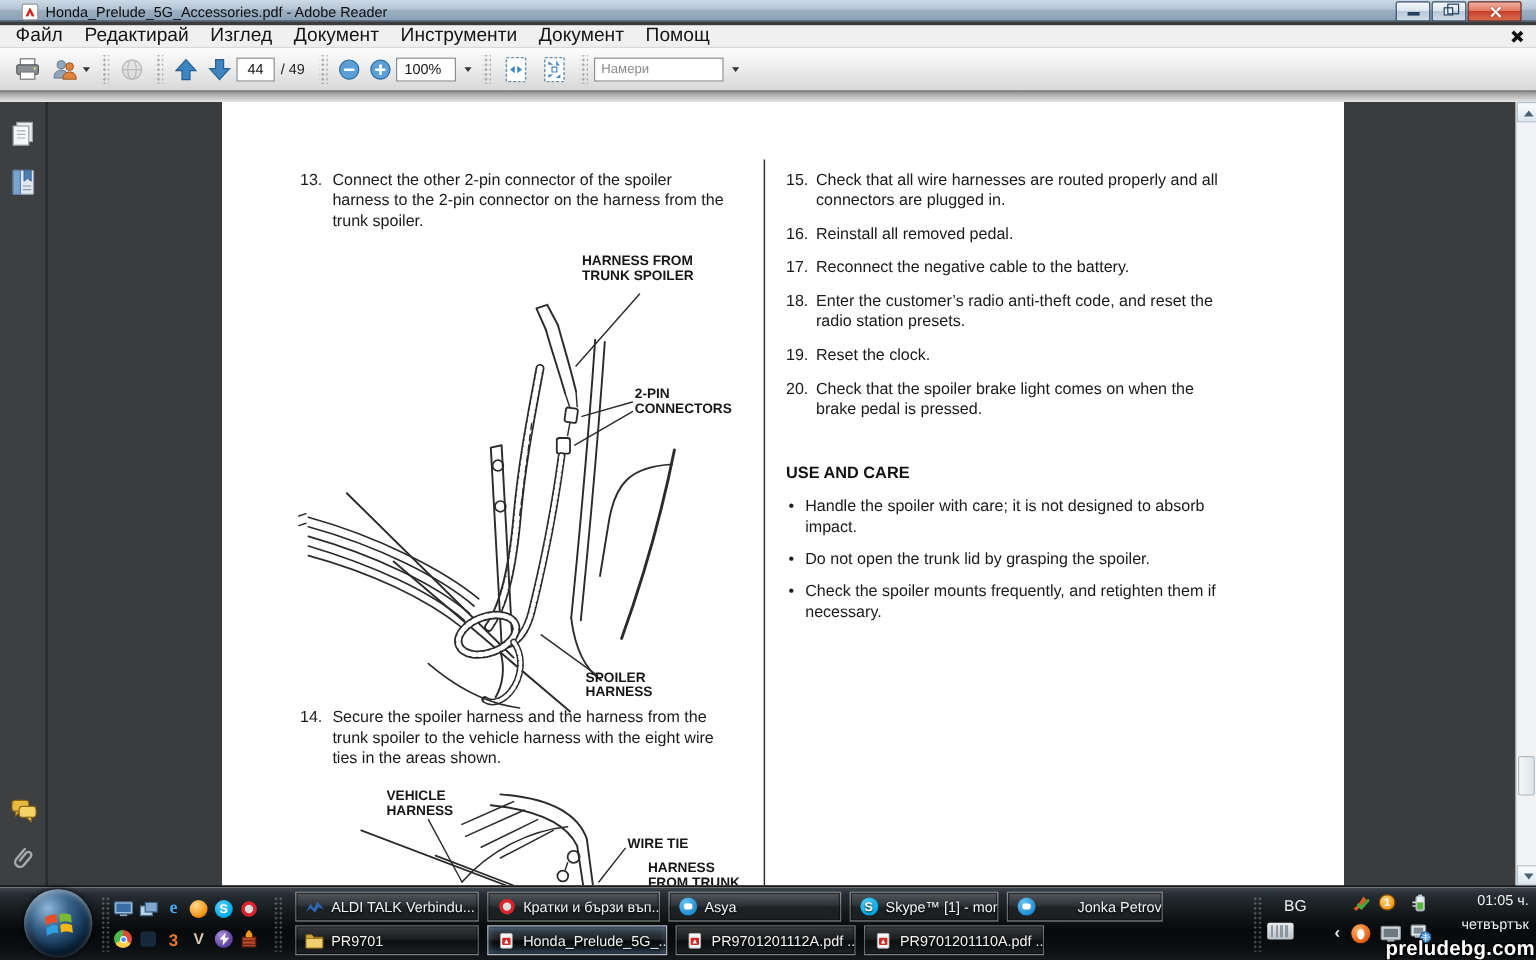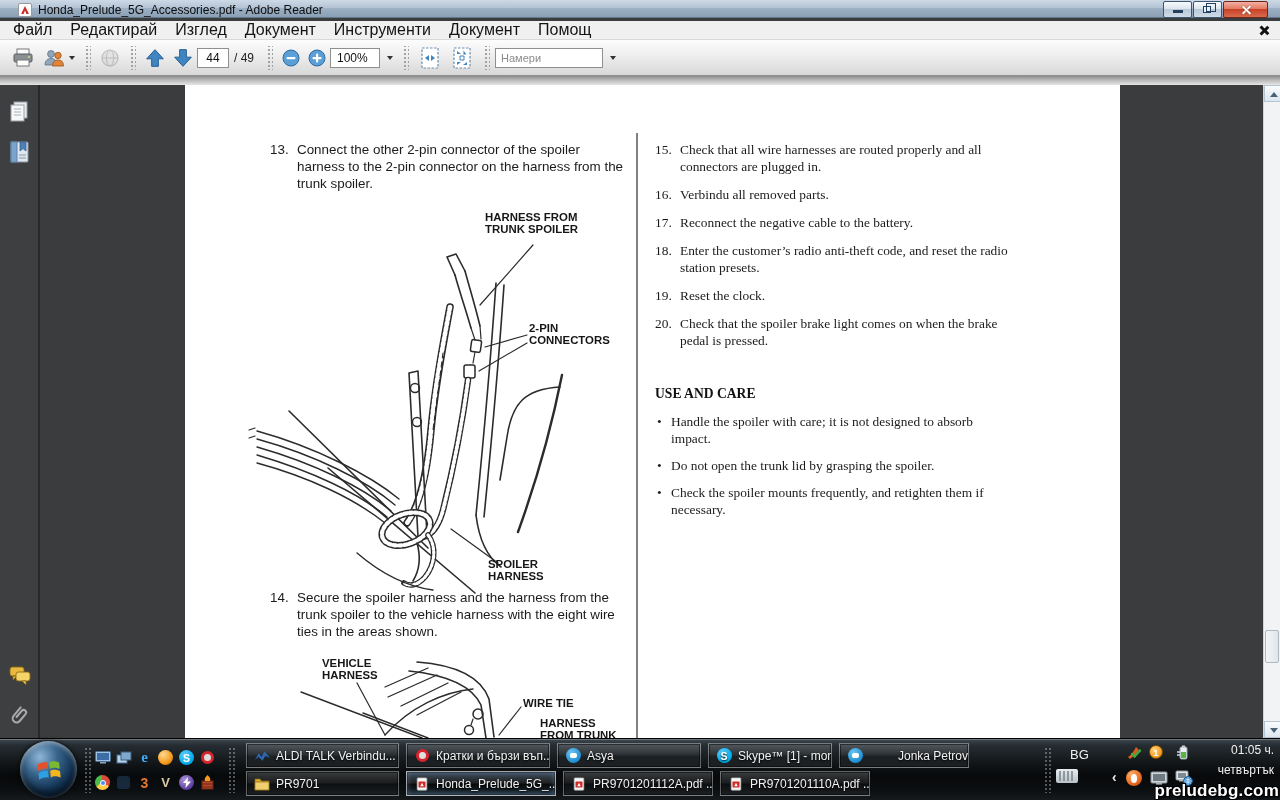--- a/index.html
+++ b/index.html
@@ -64,23 +64,23 @@
   .scrollbar { position:absolute; top:9px; right:0; bottom:0; width:17px; background:#f1f3f5; border-left:1px solid #d0d4d8; }
   .sb-btn { position:absolute; left:0; width:17px; height:17px; background:linear-gradient(180deg,#fafcfd,#dde7ef);
     border:1px solid #b6c4cf; }
   .sb-up { top:0; } .sb-down { bottom:0; }
   .sb-tri-up { position:absolute; left:4.5px; top:6px; width:0; height:0; border-left:4px solid transparent; border-right:4px solid transparent; border-bottom:5px solid #4a6273; }
   .sb-tri-down { position:absolute; left:4.5px; top:6px; width:0; height:0; border-left:4px solid transparent; border-right:4px solid transparent; border-top:5px solid #4a6273; }
   .sb-thumb { position:absolute; left:1px; top:545px; width:14px; height:33px; background:linear-gradient(90deg,#f4f6f8,#dfe5ea); border:1px solid #aeb9c2; border-radius:2px; }
 
   
   .pdf-item { position:absolute; display:flex; font-size:13.4px; line-height:17px; color:#1b1b1b; }
-  .pdf-item .num { width:27px; flex:none;margin-left:20px; }
+  .pdf-item .num { width:27px; flex:none; }
   .pdf-item .txt { width:334px; }
-  .rcol { position:absolute; left:470px; top:56px; width:366px; font-size:13.4px; line-height:17px; color:#1b1b1b;font-family:Liberation Serif, serif; }
+  .rcol { position:absolute; left:470px; top:56px; width:366px; font-size:13.4px; line-height:17px; color:#1b1b1b; }
   .pdf-li { display:flex; margin-bottom:11px; }
   .pdf-li .num { width:25px; flex:none; }
   .pdf-li .txt { width:338px; }
   .uac-head { font-weight:bold; font-size:13.6px; margin-top:36px; margin-bottom:11px; color:#111; }
   .b-item { display:flex; margin-bottom:10px; }
   .b-item .blt { width:16px; flex:none; padding-left:2px; }
   .b-item .btxt { width:345px; }
 
   .diagram-svg { position:absolute; inset:0; pointer-events:none; }
   .dlabel { font-family:"Liberation Sans",sans-serif; font-size:11.4px; font-weight:bold; fill:#161616; }
@@ -292,21 +292,21 @@
         <span class="txt">Secure the spoiler harness and the harness from the trunk spoiler to the vehicle harness with the eight wire ties in the areas shown.</span>
       </div>
 
       <div class="rcol">
         <div class="pdf-li">
           <span class="num">15.</span>
           <span class="txt">Check that all wire harnesses are routed properly and all connectors are plugged in.</span>
         </div>
         <div class="pdf-li">
           <span class="num">16.</span>
-          <span class="txt">Verbindu all removed parts.</span>
+          <span class="txt">Reinstall all removed pedal.</span>
         </div>
         <div class="pdf-li">
           <span class="num">17.</span>
           <span class="txt">Reconnect the negative cable to the battery.</span>
         </div>
         <div class="pdf-li">
           <span class="num">18.</span>
           <span class="txt">Enter the customer’s radio anti-theft code, and reset the radio station presets.</span>
         </div>
         <div class="pdf-li">

